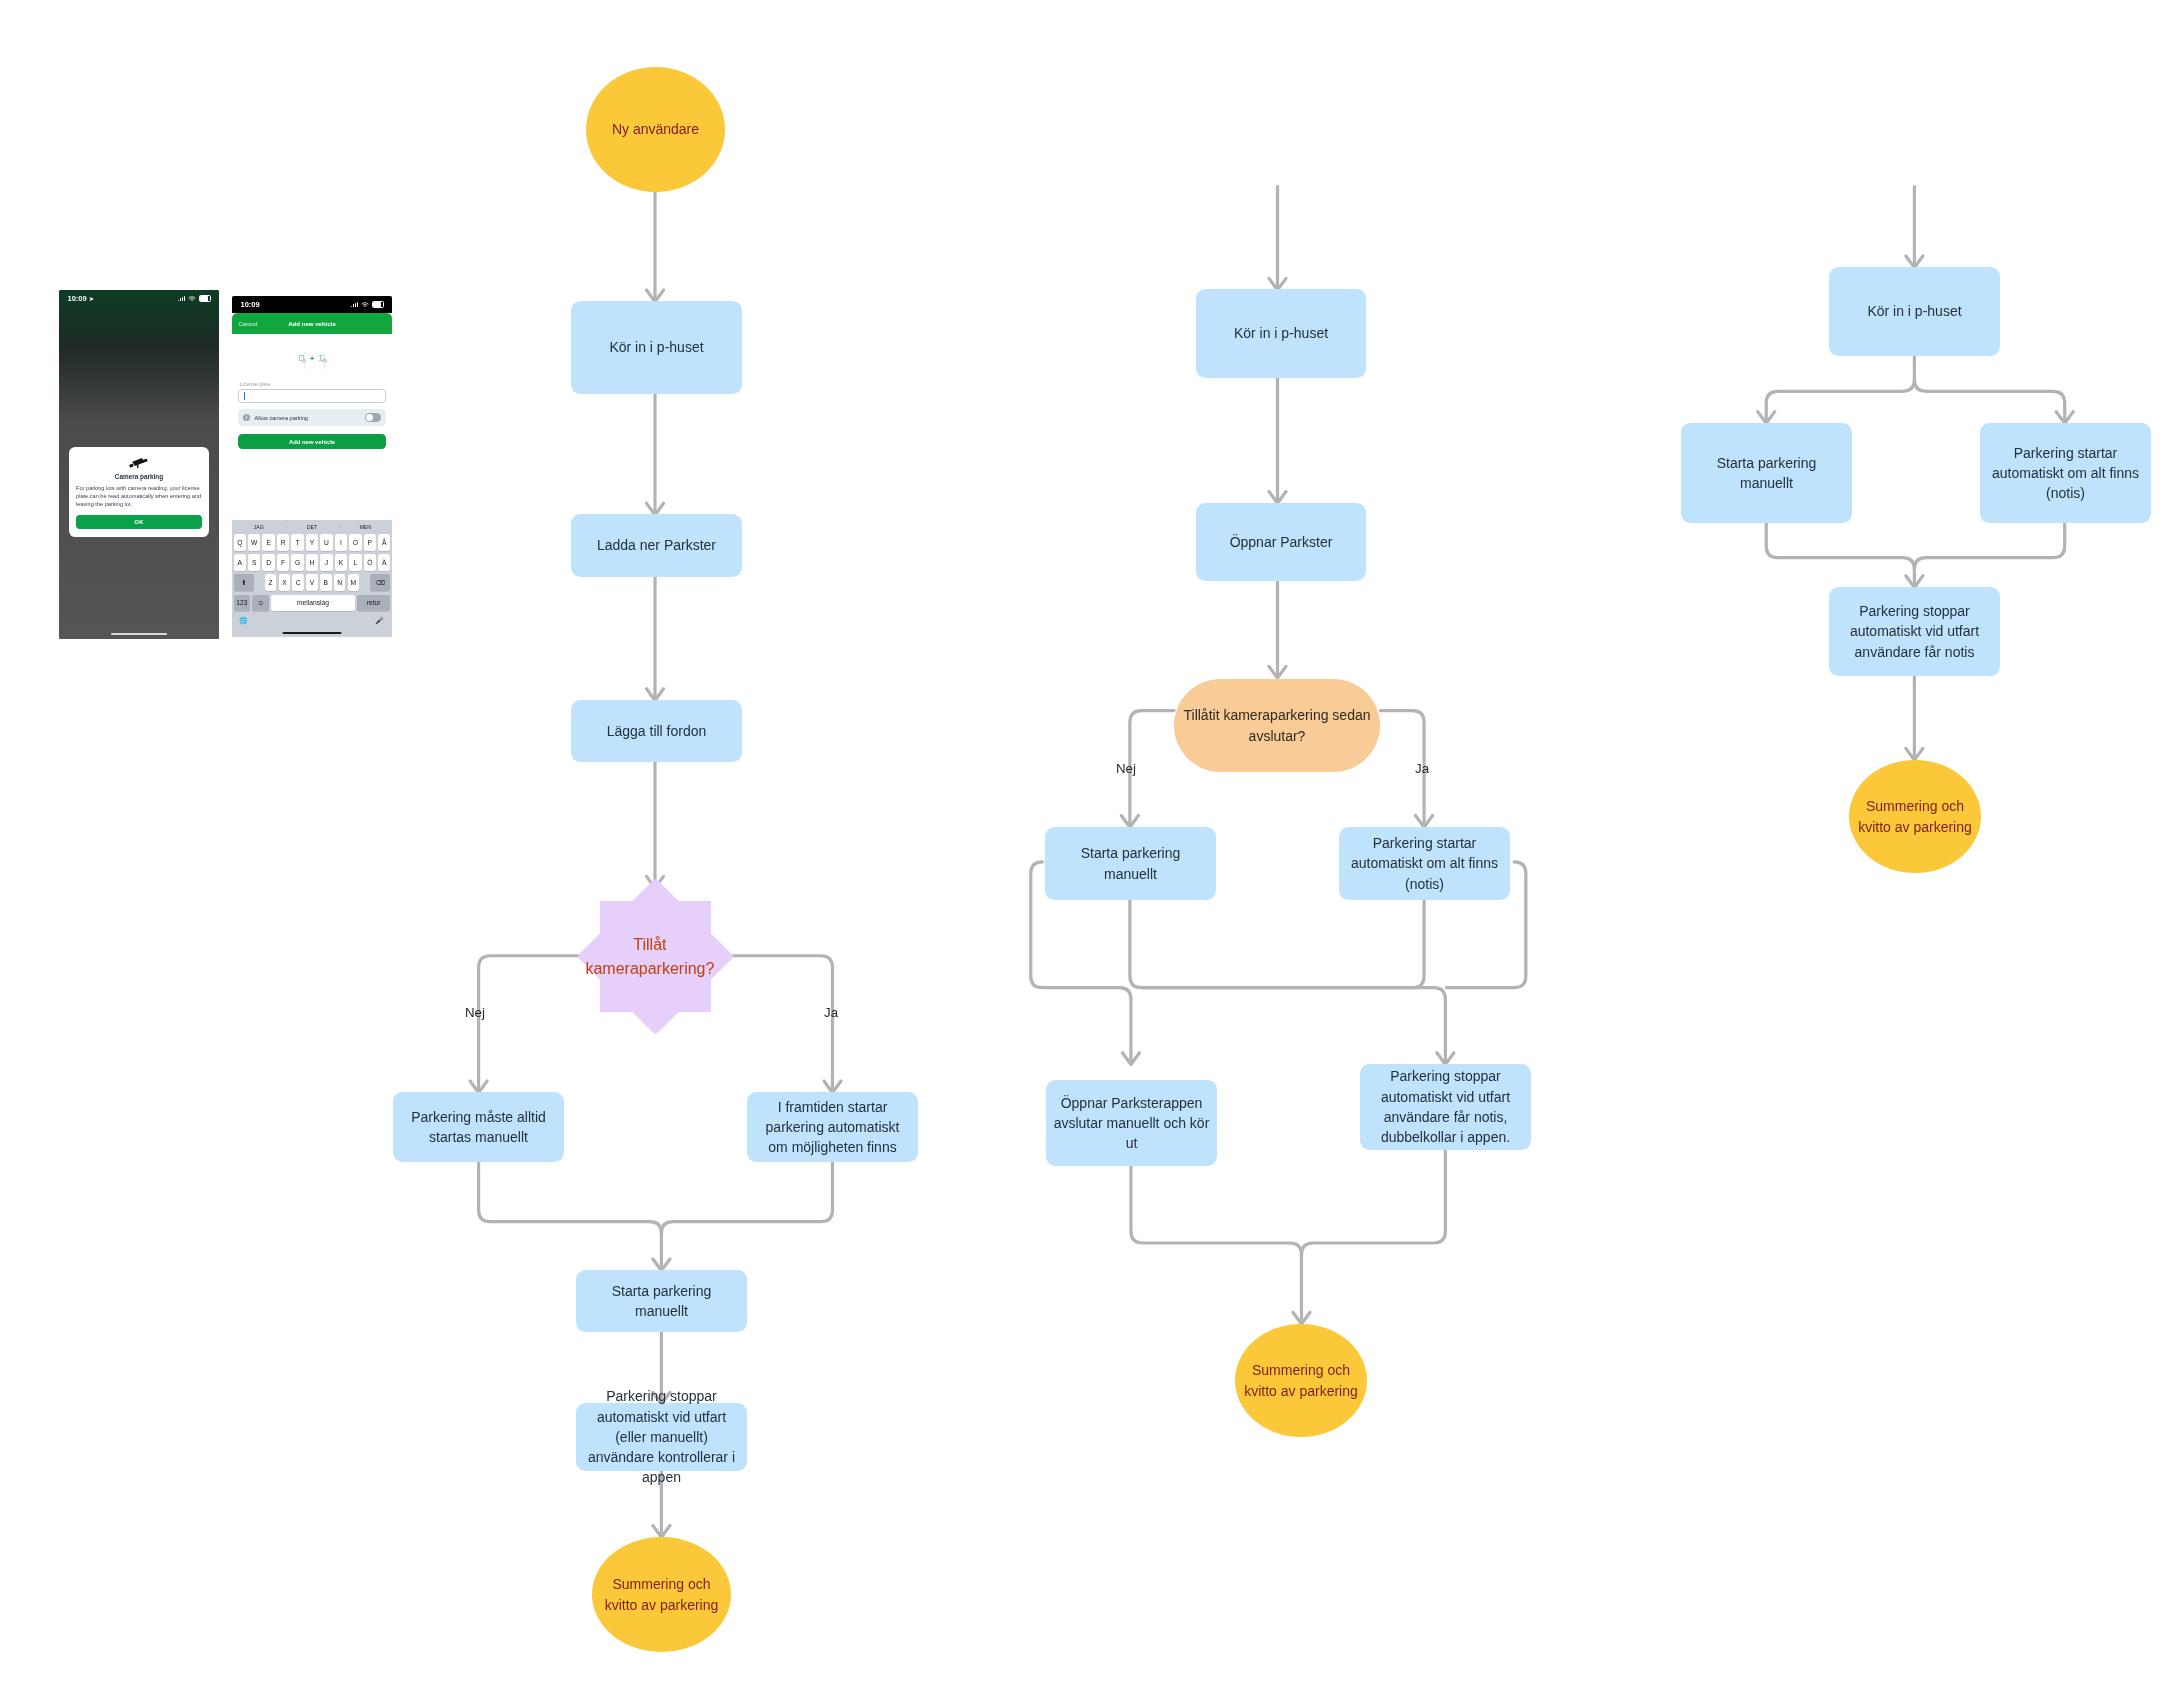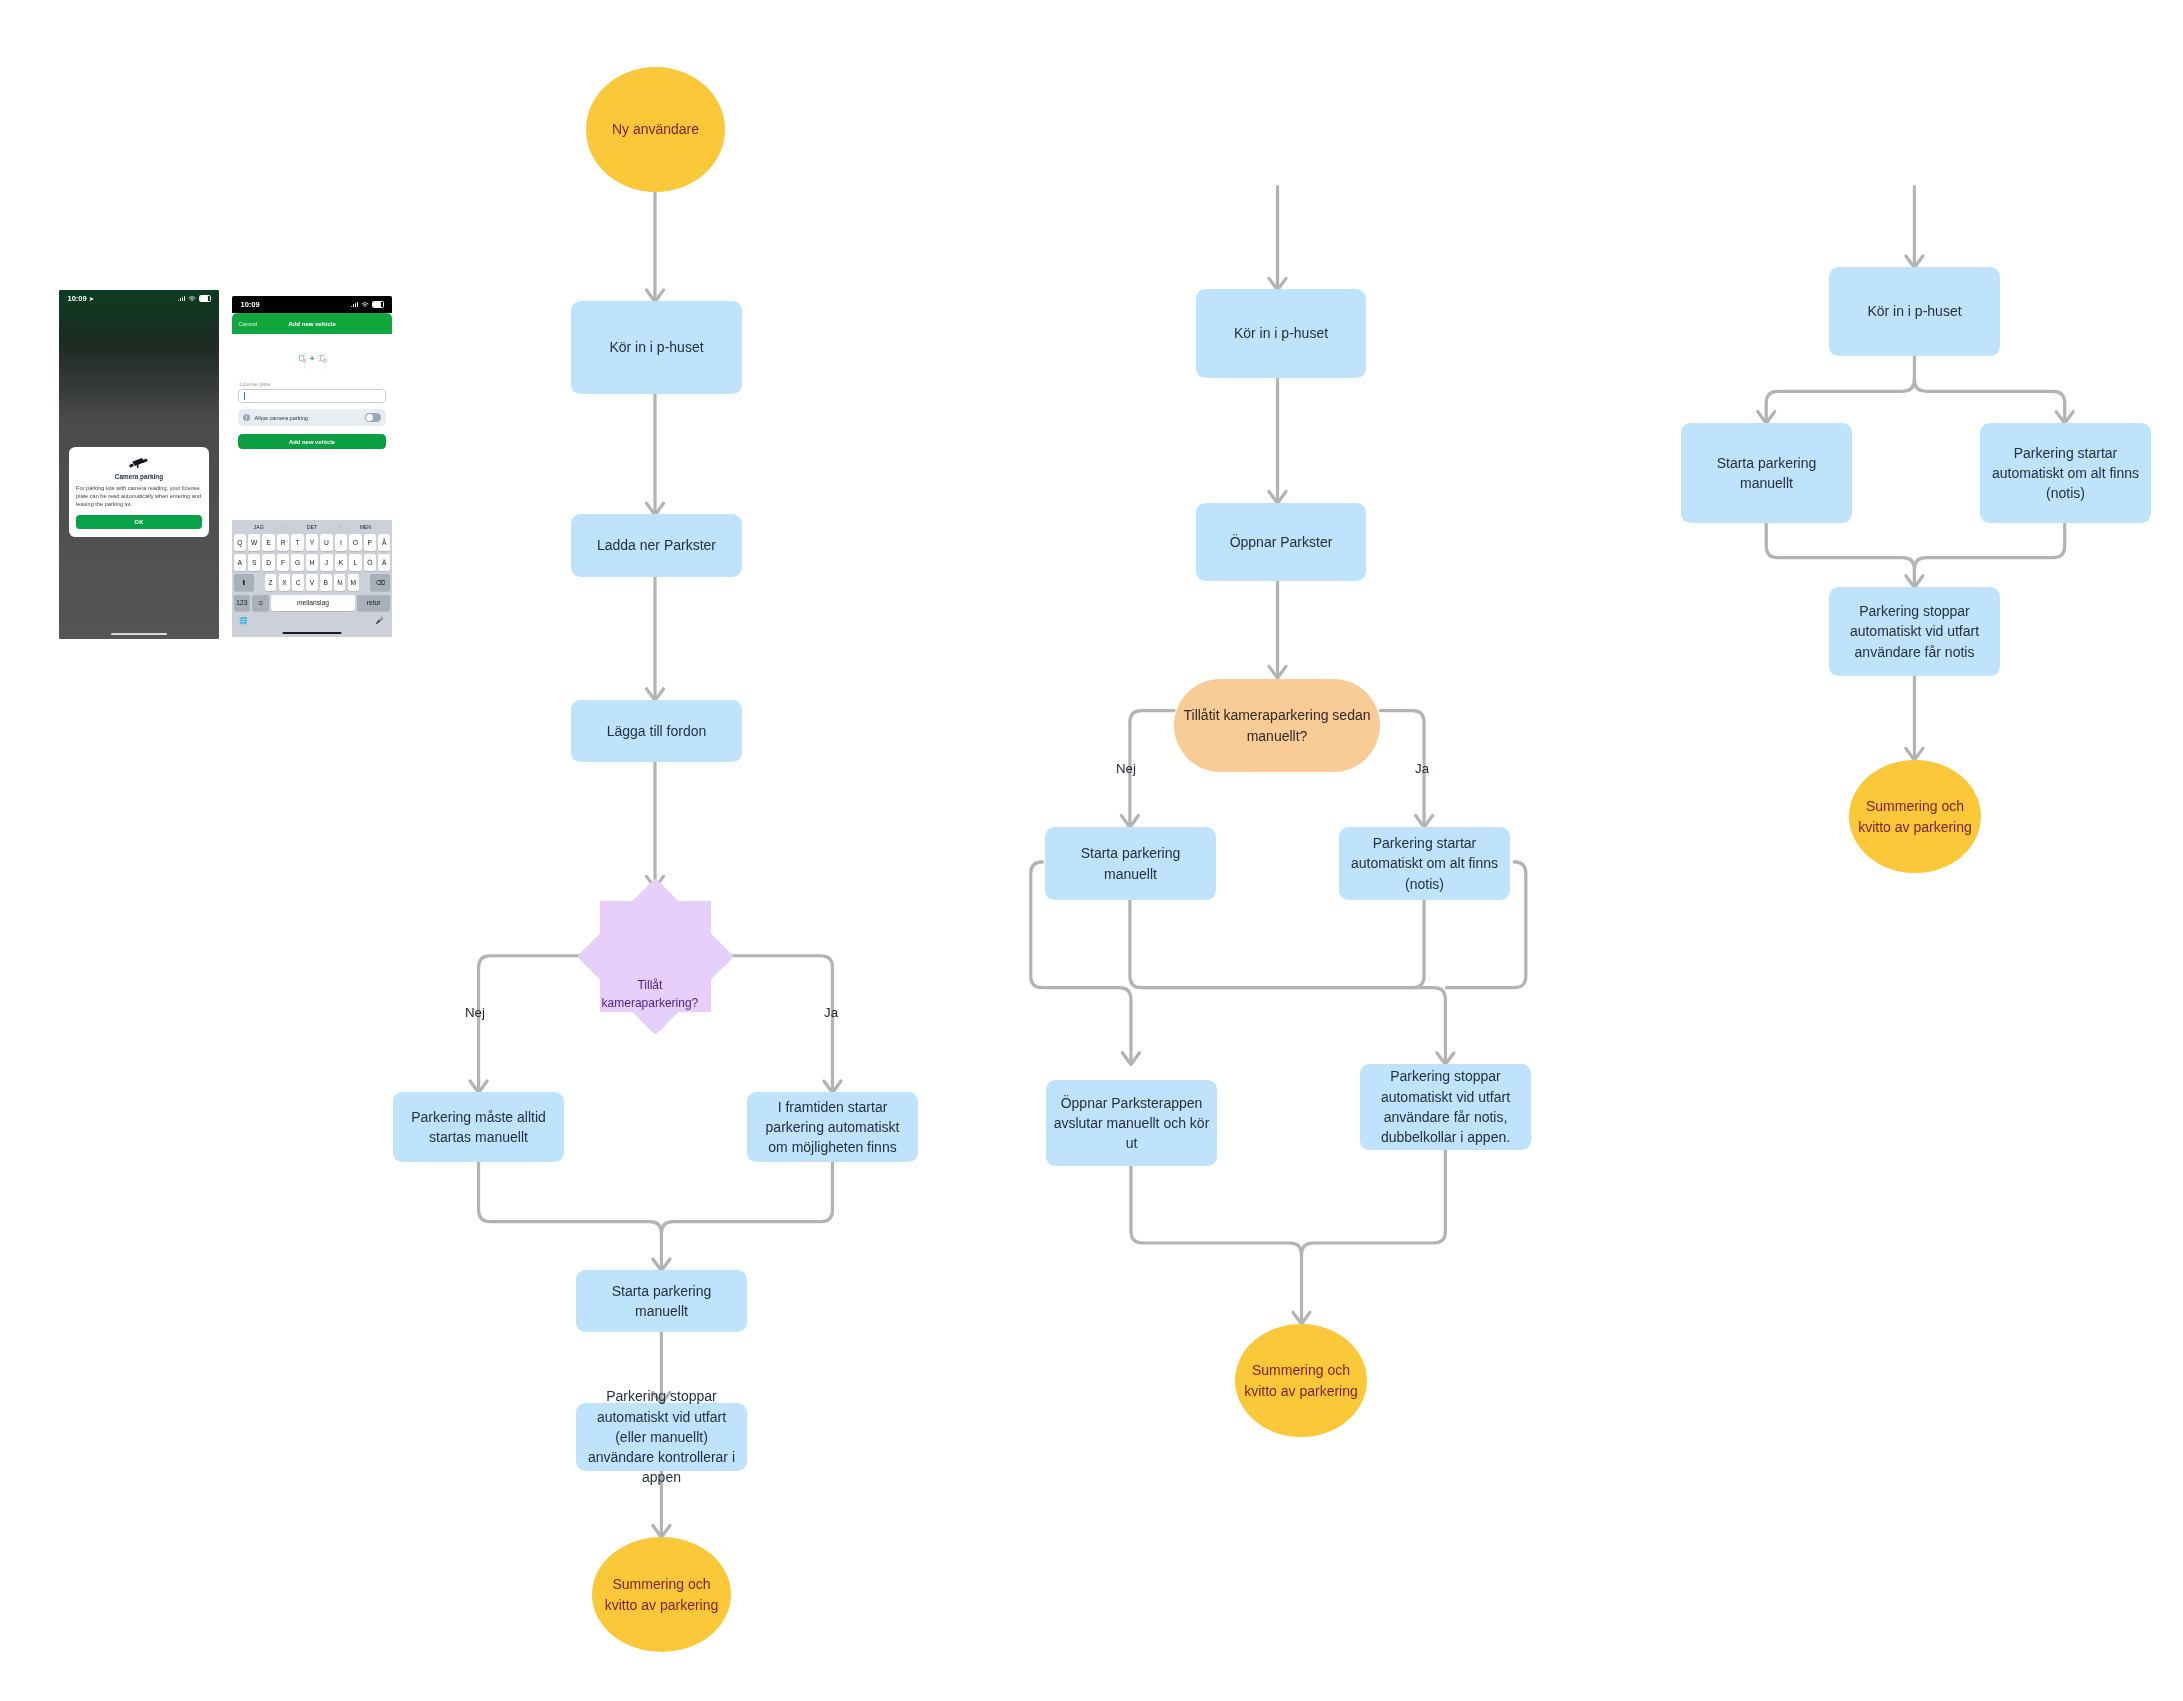--- a/index.html
+++ b/index.html
@@ -33,23 +33,22 @@
     color:#24303c;
   }
   .term{
     background:#fac838;
     border-radius:50%;
     font-size:14px;
     color:#7f1d1d;
   }
   .decision-diamond{
     background:#e6cffa;
-    font-size:12px;
-    color:#4c1d95;
-    align-items:flex-end;
+    font-size:16px;
+    color:#c2410c;
   }
   .decision-diamond .dshape{
     position:absolute;
     inset:0;
     background:#e6cffa;
     transform:rotate(45deg);
     border-radius:3.2px;
   }
   .decision-diamond .lbl{position:relative;z-index:2;}
   .stadium{
@@ -285,21 +284,21 @@
 
   <div class="node proc" style="left:1196px;top:289px;width:170px;height:89px;">
     <span class="lbl">Kör in i p-huset</span>
   </div>
 
   <div class="node proc" style="left:1196px;top:503px;width:170px;height:78px;">
     <span class="lbl">Öppnar Parkster</span>
   </div>
 
   <div class="node stadium" style="left:1174px;top:679px;width:206px;height:93px;">
-    <span class="lbl">Tillåtit kameraparkering sedan manuellt?</span>
+    <span class="lbl">Tillåtit kameraparkering sedan avslutar?</span>
   </div>
 
   <div class="edge-label" style="left:1116px;top:761px;">Nej</div>
   <div class="edge-label" style="left:1415px;top:761px;">Ja</div>
 
   <div class="node proc" style="left:1045px;top:827px;width:171px;height:73px;">
     <span class="lbl">Starta parkering manuellt</span>
   </div>
 
   <div class="node proc" style="left:1339px;top:827px;width:171px;height:73px;">

